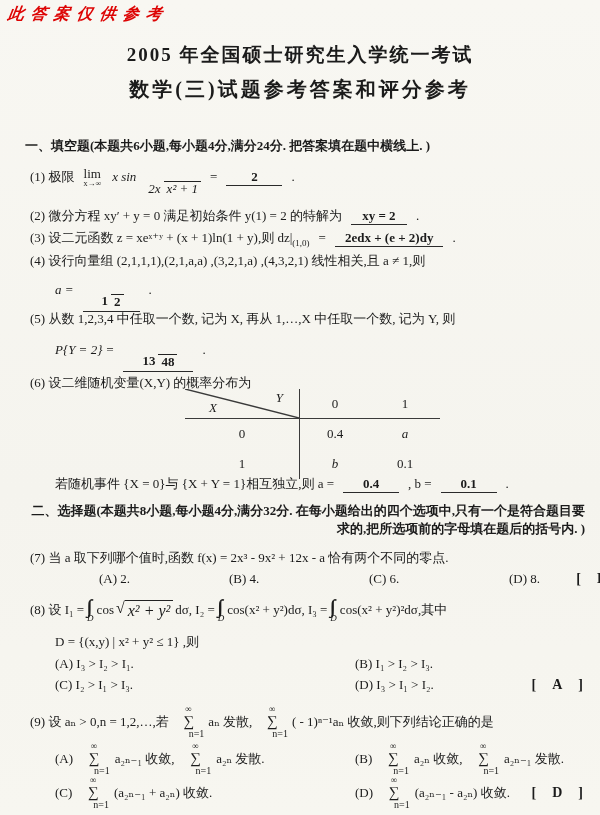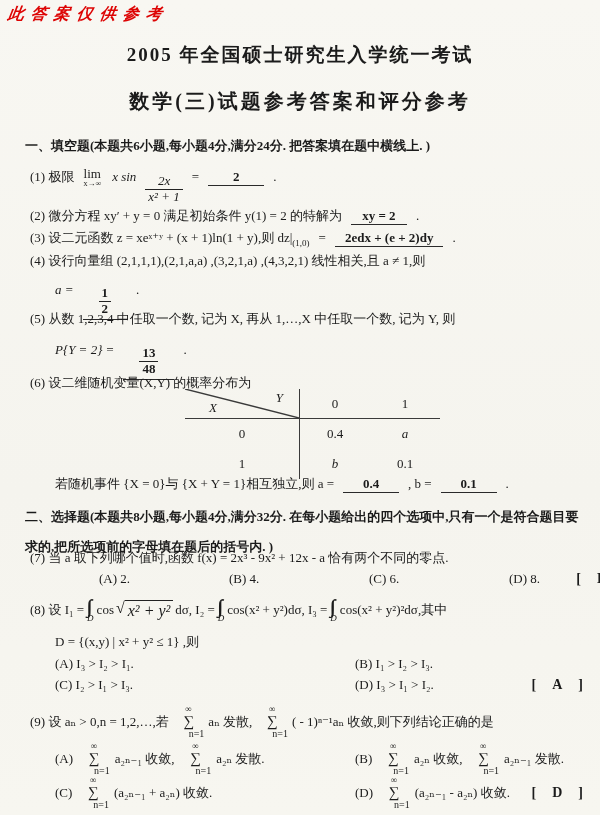--- a/index.html
+++ b/index.html
@@ -13,25 +13,25 @@
   .line{position:absolute;white-space:nowrap;}
   .row{position:absolute;display:flex;align-items:center;white-space:nowrap;gap:9px;}
 
   .watermark{
     position:absolute;left:8px;top:4px;color:#dd0404;font-weight:bold;font-style:italic;
     font-size:16px;letter-spacing:7px;transform:skewX(-8deg);
   }
   .title1{position:absolute;top:42px;left:0;width:100%;text-align:center;
     font-size:19px;font-weight:bold;letter-spacing:2px;}
   .title2{position:absolute;top:76px;left:0;width:100%;text-align:center;
-    font-size:20px;font-weight:bold;letter-spacing:3px;margin-top:12px;}
+    font-size:20px;font-weight:bold;letter-spacing:3px;}
 
   .s1header{left:25px;top:137px;font-weight:bold;}
   .s2header{position:absolute;left:25px;top:502px;width:560px;font-weight:bold;
-    line-height:30px;white-space:normal;}
+    line-height:18px;white-space:normal;text-align:right;}
 
   .q1{left:30px;top:156px;height:42px;}
   .q2{left:30px;top:207px;}
   .q3{left:30px;top:229px;justify-content:flex-end;}
   .q4a{left:30px;top:252px;}
   .q4b{left:55px;top:272px;height:36px;}
   .q5a{left:30px;top:310px;}
   .q5b{left:55px;top:330px;height:40px;}
   .q6intro{left:30px;top:374px;}
   .q6post{left:55px;top:475px;}
@@ -47,21 +47,21 @@
     grid-template-columns:300px 1fr;align-items:center;}
   .q9cd{position:absolute;left:55px;top:776px;width:532px;display:grid;
     grid-template-columns:300px 1fr;align-items:center;}
   .opt{display:flex;align-items:center;gap:3px;white-space:nowrap;}
   .dcell{display:flex;align-items:center;justify-content:space-between;}
 
   .ans{display:inline-block;text-align:center;border-bottom:1.5px solid #2a2a2a;
     font-weight:bold;padding:0 10px;min-width:36px;}
   .ansfrac{display:inline-flex;border-bottom:1.5px solid #2a2a2a;padding:2px 16px;font-weight:bold;}
 
-  .frac{display:inline-flex;flex-direction:column;align-items:center;line-height:1.15;font-style:italic;margin-top:24px;}
+  .frac{display:inline-flex;flex-direction:row;align-items:center;line-height:1.15;font-style:italic;margin-top:24px;}
   .frac.upright{font-style:normal;}
   .frac .fnum{padding:0 3px;}
   .frac .fden{border-top:1px solid #222;padding:0 3px;}
 
   .lim{display:inline-flex;flex-direction:column;align-items:center;line-height:1;margin-right:2px;}
   .lim-top{font-size:13px;}
   .lim-sub{font-size:8px;}
 
   .sqrt{display:inline-flex;align-items:stretch;}
   .sqrt-sym{font-size:16px;line-height:1;}

